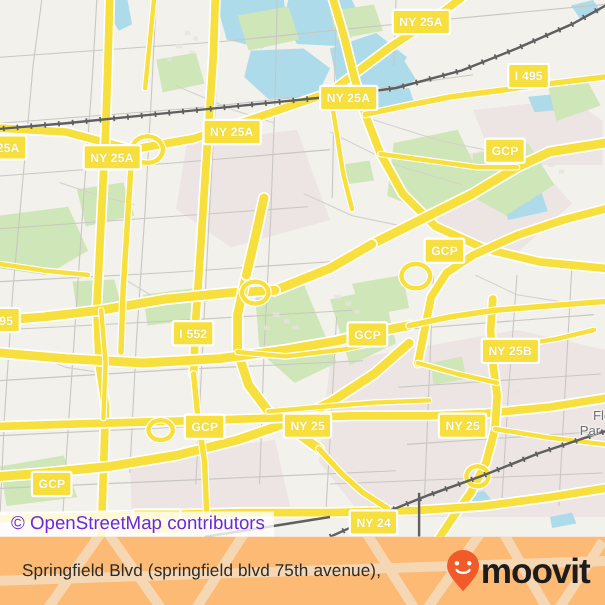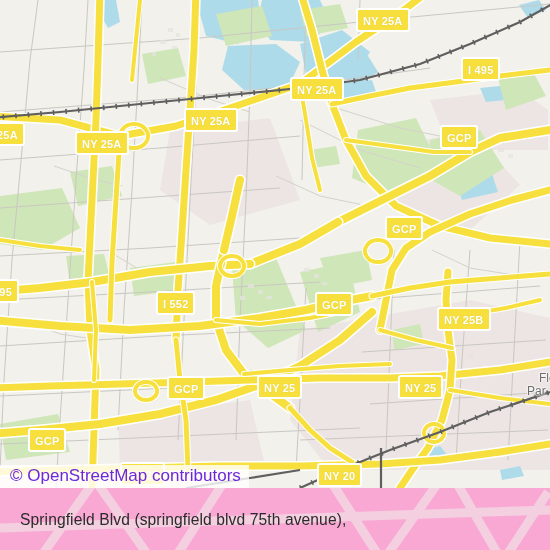--- a/index.html
+++ b/index.html
@@ -93,21 +93,21 @@
     border-left:11px solid transparent;
     border-right:11px solid transparent;
     border-top:14px solid #ffffff;
   }
   .pin-icon{display:block;}
 
   
   .footer{
     position:absolute;left:0;top:488px;
     width:550px;height:62px;
-    background:#f9a8d4;
+    background:#fdba74;
     overflow:hidden;
   }
   .footer-wm{
     position:absolute;left:0;top:0;width:550px;height:62px;
     opacity:.55;
   }
   .footer-inner{
     position:relative;
     display:flex;align-items:center;
     height:62px;
@@ -392,21 +392,21 @@
     <div class="shield" style="left:385px;top:216px;">GCP</div>
     <div class="shield" style="left:-14px;top:279px;">495</div>
     <div class="shield" style="left:156px;top:291px;">I 552</div>
     <div class="shield" style="left:315px;top:292px;">GCP</div>
     <div class="shield" style="left:437px;top:307px;">NY 25B</div>
     <div class="shield" style="left:167px;top:376px;">GCP</div>
     <div class="shield" style="left:257px;top:375px;">NY 25</div>
     <div class="shield" style="left:398px;top:375px;">NY 25</div>
     <div class="shield" style="left:28px;top:428px;">GCP</div>
     <div class="shield" style="left:120px;top:462px;">NY 25</div>
-    <div class="shield" style="left:317px;top:463px;">NY 20</div>
+    <div class="shield" style="left:317px;top:463px;">NY 24</div>
   </div>
 
   <div style="position:absolute;left:527px;top:372px;">
     <div class="placelabel" style="position:relative;left:12px;top:0;">Flor</div>
     <div class="placelabel" style="position:relative;left:0;top:0;">Par</div>
   </div>
 
   <div class="attrib" style="bottom:62px;">© OpenStreetMap contributors</div>
 
 
@@ -420,16 +420,25 @@
         <path d="M385,70 L440,-8"></path>
         <path d="M455,-8 L500,70"></path>
         <path d="M505,70 L548,4"></path>
         <path d="M0,40 L550,22"></path>
       </g>
     </svg>
     <div class="footer-inner">
       <div class="addr">
         <div>Springfield Blvd (springfield blvd 75th avenue),</div>
       </div>
+      <div class="brand">
+        <svg width="32" height="40" viewBox="0 0 32 40">
+          <path d="M16 1 C7.9 1 1.4 7.5 1.4 15.5 C1.4 23 10 31.5 16 38.5 C22 31.5 30.6 23 30.6 15.5 C30.6 7.5 24.1 1 16 1 Z" fill="#F15A29"></path>
+          <circle cx="10.4" cy="13" r="2.0" fill="#ffffff"></circle>
+          <circle cx="21.6" cy="13" r="2.0" fill="#ffffff"></circle>
+          <path d="M10.2 19.2 C12.4 22.6 19.6 22.6 21.8 19.2" fill="none" stroke="#ffffff" stroke-width="2.1" stroke-linecap="round"></path>
+        </svg>
+        <span class="brand-word">moovit</span>
+      </div>
     </div>
   </div>
 
 </div>
 
 </body></html>

